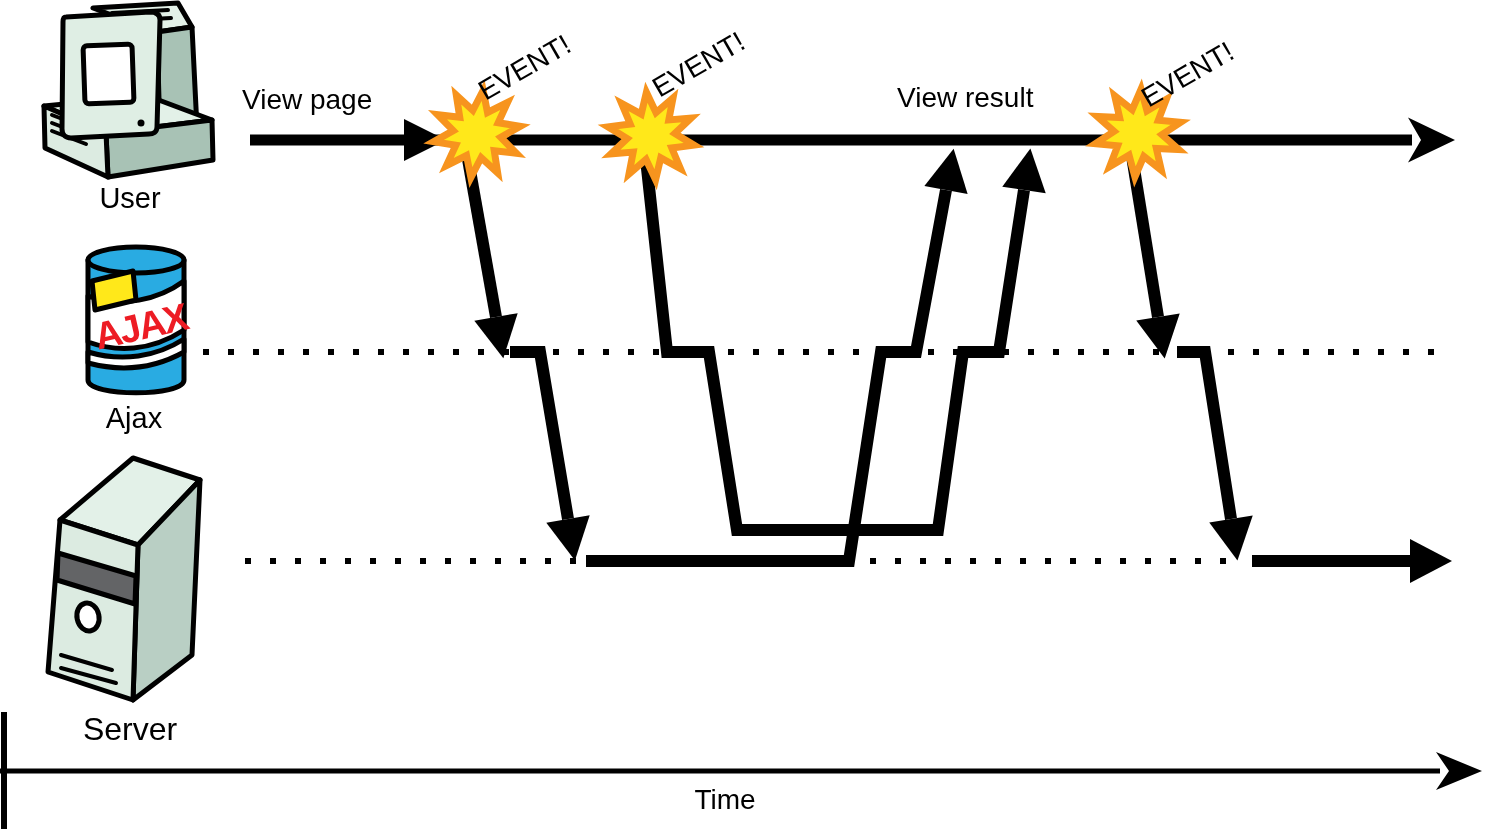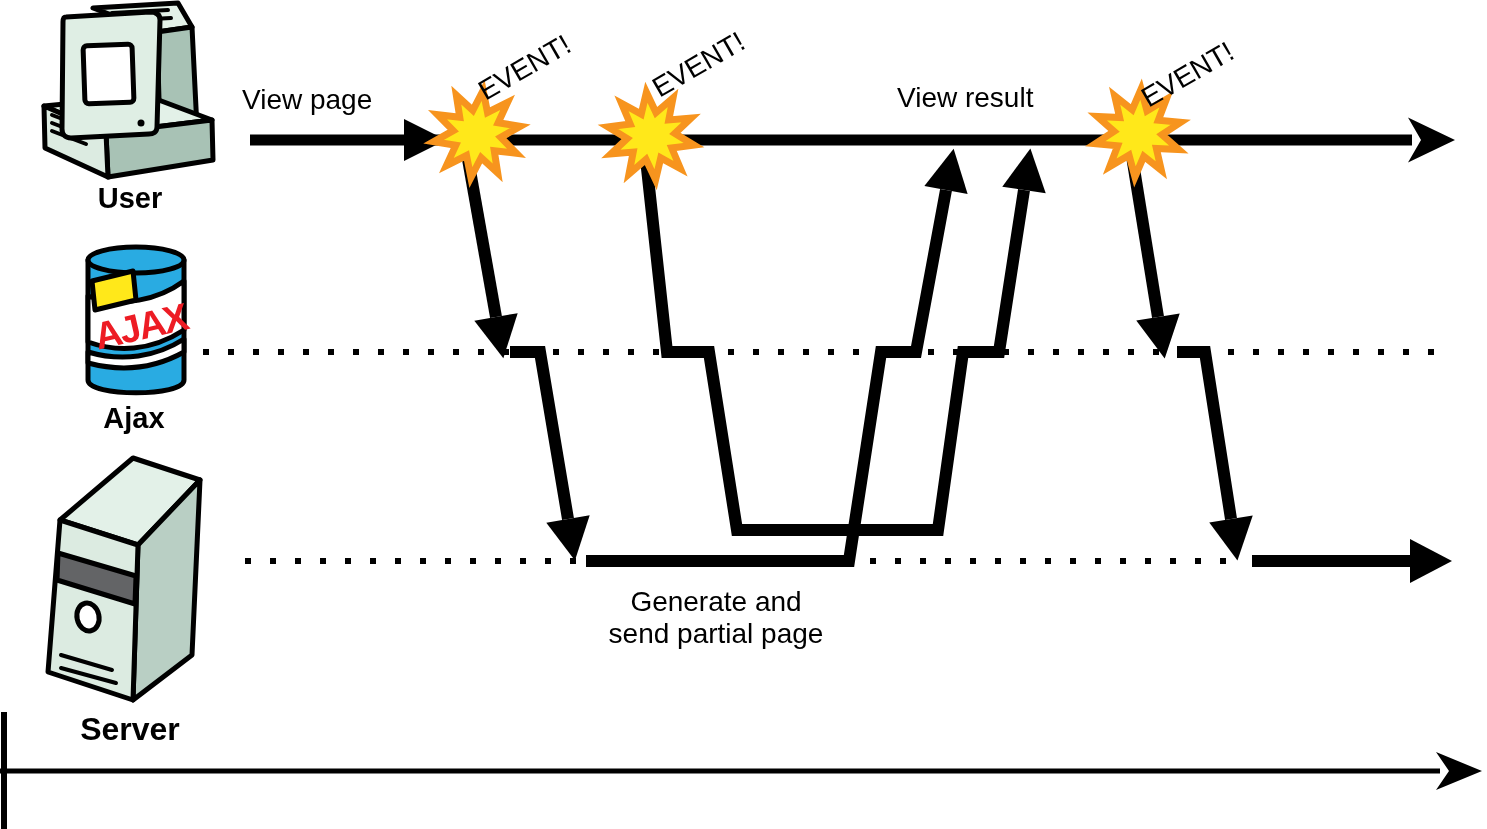--- a/index.html
+++ b/index.html
@@ -12,21 +12,21 @@
   }
   .stage svg{position:absolute;left:0;top:0;}
   .lbl{
     position:absolute;
     font-family:"Liberation Sans",sans-serif;
     font-size:28px;
     color:#000;
     white-space:nowrap;
     line-height:1.15;
   }
-  .bold{font-weight:bold;}
+  .bold{font-weight:normal;}
   .center{text-align:center;white-space:normal;}
   .rot{transform-origin:0 100%;transform:rotate(-30deg);}
   .star{fill:#FFE81A;stroke:#F7941E;stroke-width:7;stroke-linejoin:miter;stroke-miterlimit:10;}
   .thick{fill:none;stroke:#000;stroke-width:12;stroke-linejoin:miter;stroke-miterlimit:8;}
   .dots{fill:none;stroke:#000;stroke-width:6;stroke-dasharray:6 19;}
   .icon{stroke:#000;stroke-width:5;stroke-linejoin:round;stroke-linecap:round;}
   .thin{fill:none;stroke:#000;stroke-width:4;stroke-linecap:round;}
 </style>
 </head>
 <body>
@@ -102,23 +102,20 @@
       <path d="M1436,752 L1482,771 L1436,790 L1449,771 Z" fill="#000"></path>
     </g>
   </svg>
 
   <div class="lbl" style="left:242px;top:84px;">View page</div>
   <div class="lbl rot" style="left:489px;top:75px;">EVENT!</div>
   <div class="lbl rot" style="left:663px;top:72px;">EVENT!</div>
   <div class="lbl rot" style="left:1152px;top:82px;">EVENT!</div>
   <div class="lbl" style="left:897px;top:82px;">View result</div>
 
-  <div class="lbl center" style="left:566px;top:586px;width:300px;">
-    <div>Generate and</div>
-    <div>send partial page</div>
-  </div>
 
+  <div class="lbl center" style="left:640px;top:784px;width:170px;">Time</div>
 
   <div class="lbl bold center" style="left:80px;top:182px;width:100px;font-size:29px;">User</div>
   <div class="lbl bold center" style="left:84px;top:402px;width:100px;font-size:29px;">Ajax</div>
   <div class="lbl bold center" style="left:70px;top:711px;width:120px;font-size:32px;">Server</div>
 
 </div>
 
 </body></html>

